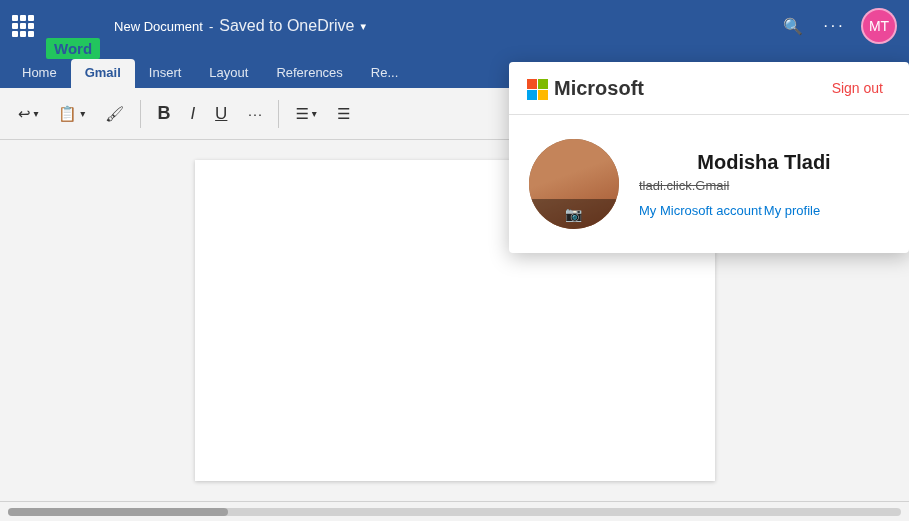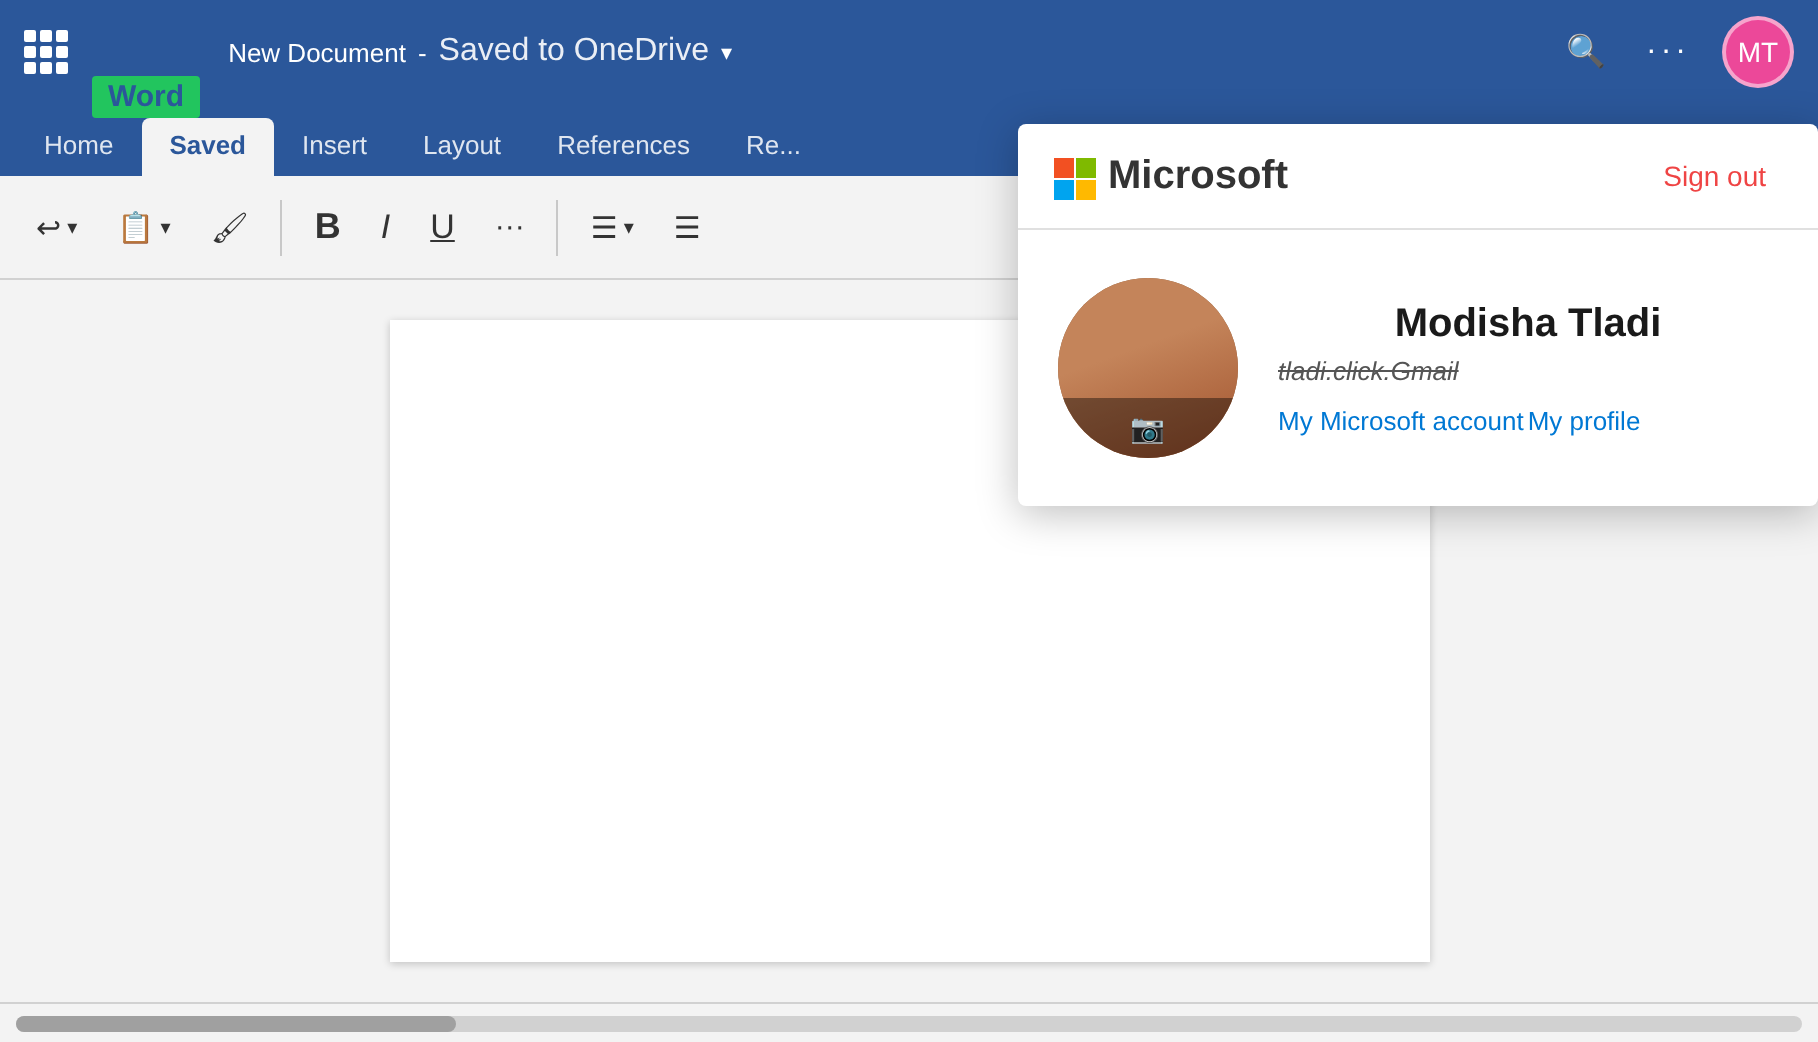--- a/index.html
+++ b/index.html
@@ -259,21 +259,20 @@
       color: #1a1a1a;
       margin-bottom: 4px;
       text-align: center;
     }
     .profile-email {
       font-size: 13px;
       color: #555;
       margin-bottom: 10px;
       text-decoration: line-through;
       text-decoration-color: #555;
-      font-style: italic;
     }
     .profile-links { display: flex; flex-direction: row; gap: 2px; }
     .profile-link {
       font-size: 13px;
       color: #0078d4;
       text-decoration: none;
       cursor: pointer;
     }
     .cursor-hand {
       position: absolute;
@@ -308,21 +307,21 @@
   </div>
   <div class="title-bar-actions">
     <button class="search-icon-btn">🔍</button>
     <button class="more-icon-btn">···</button>
     <div class="avatar">MT</div>
   </div>
 </div>
 
 <div class="ribbon-tabs">
   <div class="ribbon-tab">Home</div>
-  <div class="ribbon-tab active">Saved</div>
+  <div class="ribbon-tab active">Gmail</div>
   <div class="ribbon-tab">Insert</div>
   <div class="ribbon-tab">Layout</div>
   <div class="ribbon-tab">References</div>
   <div class="ribbon-tab">Re...</div>
 </div>
 
 <div class="toolbar">
   <button class="toolbar-btn">
     <span>↩</span>
     <span style="font-size:10px;">▾</span>

